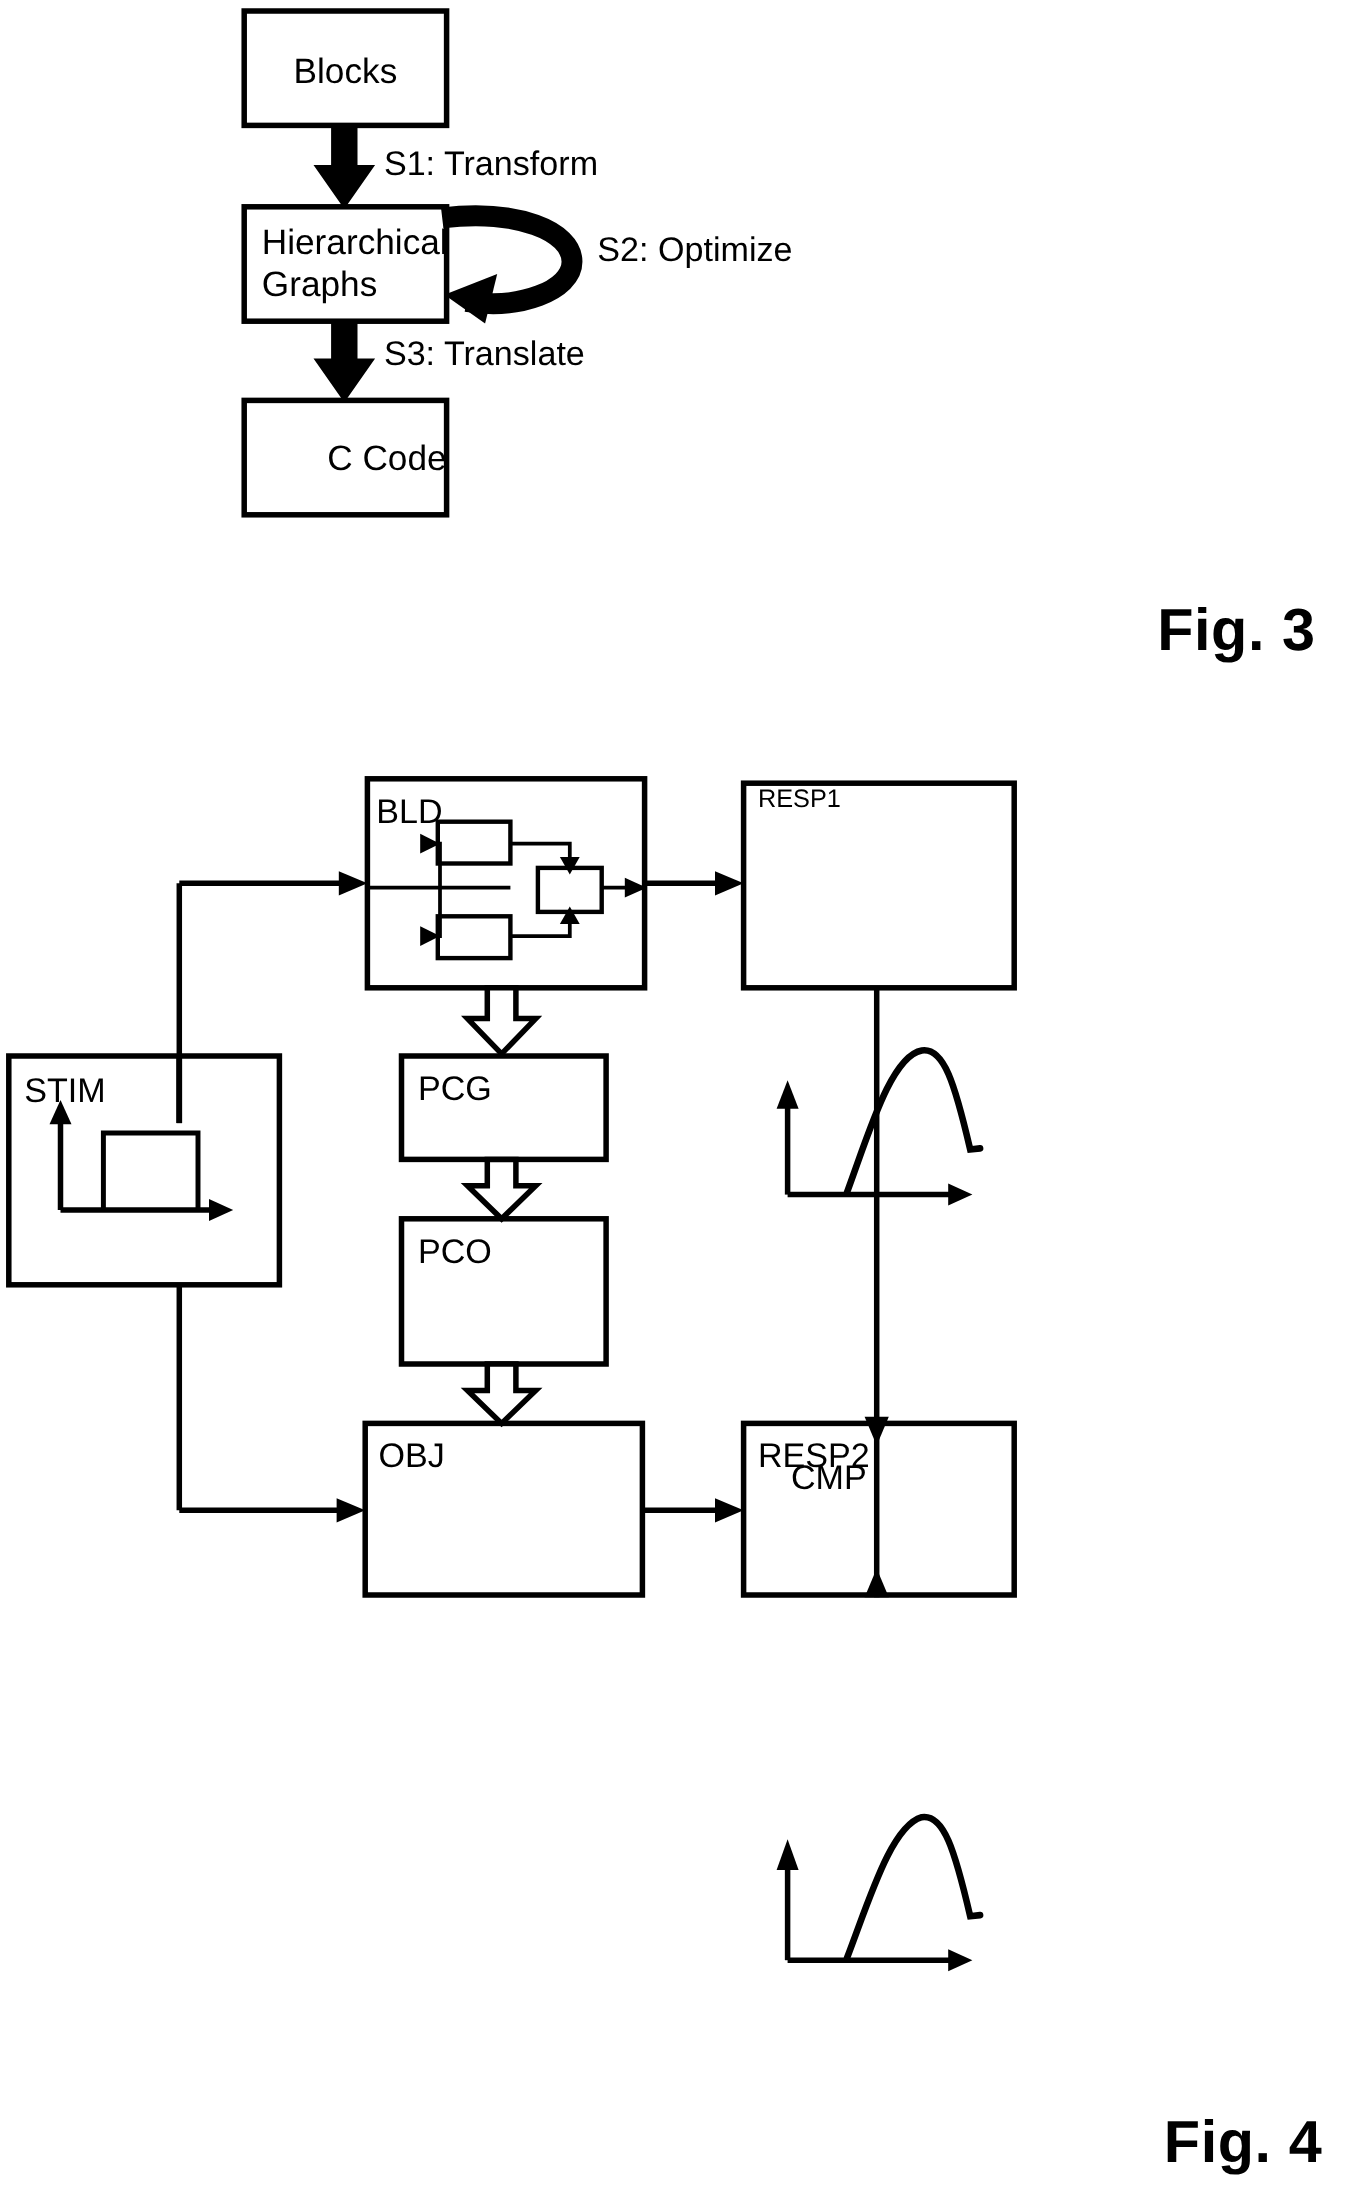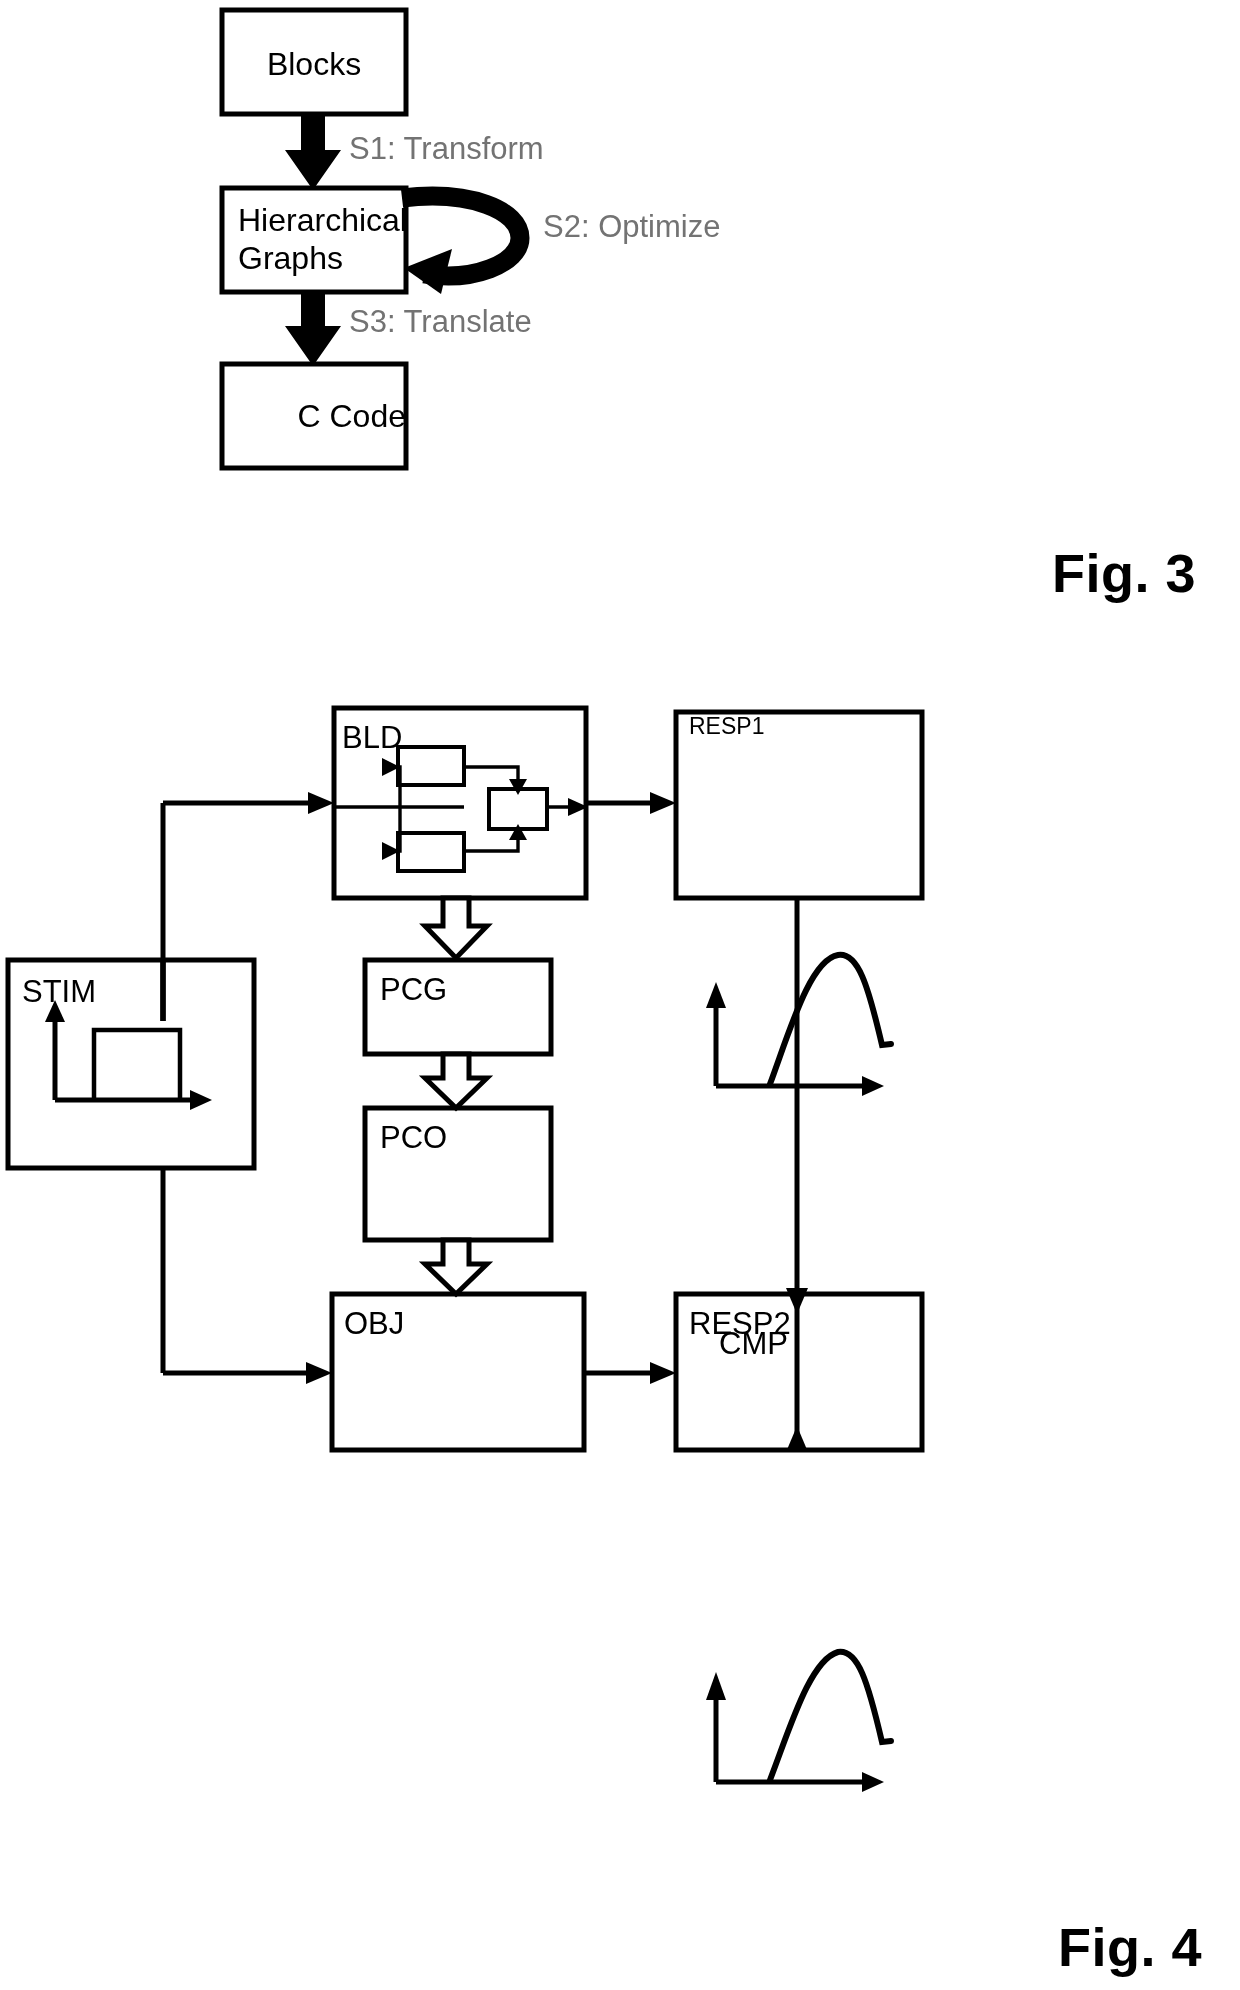--- a/index.html
+++ b/index.html
@@ -44,21 +44,21 @@
   .box-label {
     position: absolute;
     font-family: "Liberation Sans", sans-serif;
     color: #000;
     white-space: nowrap;
   }
   .step-label {
     position: absolute;
     font-family: "Liberation Sans", sans-serif;
     font-size: 31px;
-    color: #737373;
+    color: #000000;
     white-space: nowrap;
   }
   .big-box-text {
     font-size: 32px;
   }
   .mono-bits {
     position: absolute;
     font-family: "Liberation Mono", monospace;
     font-size: 27px;
     line-height: 33px;

